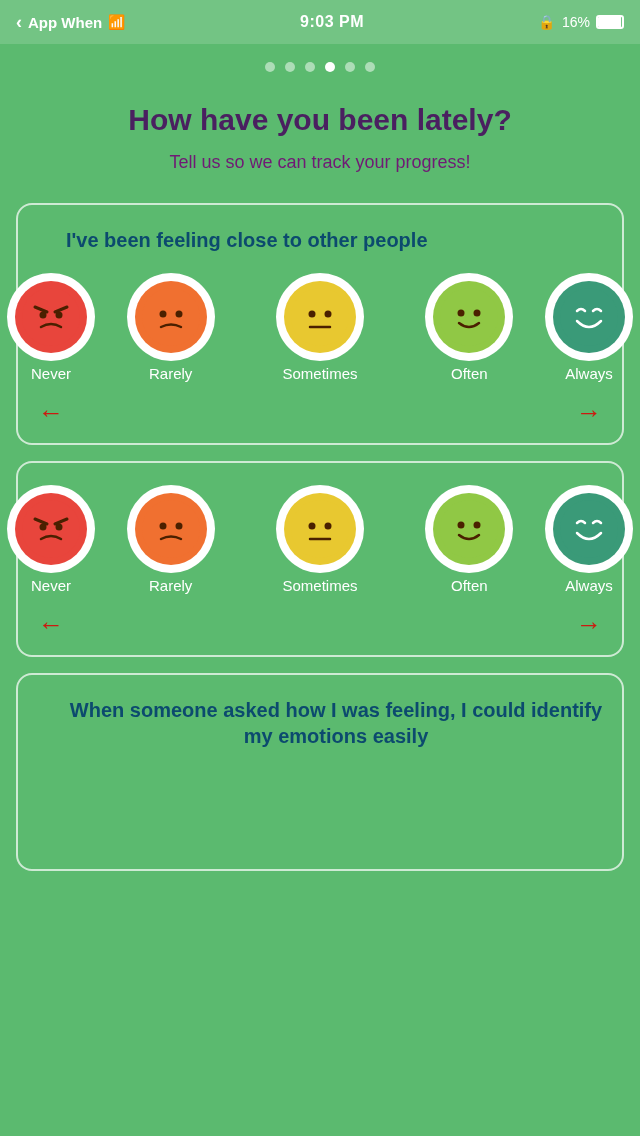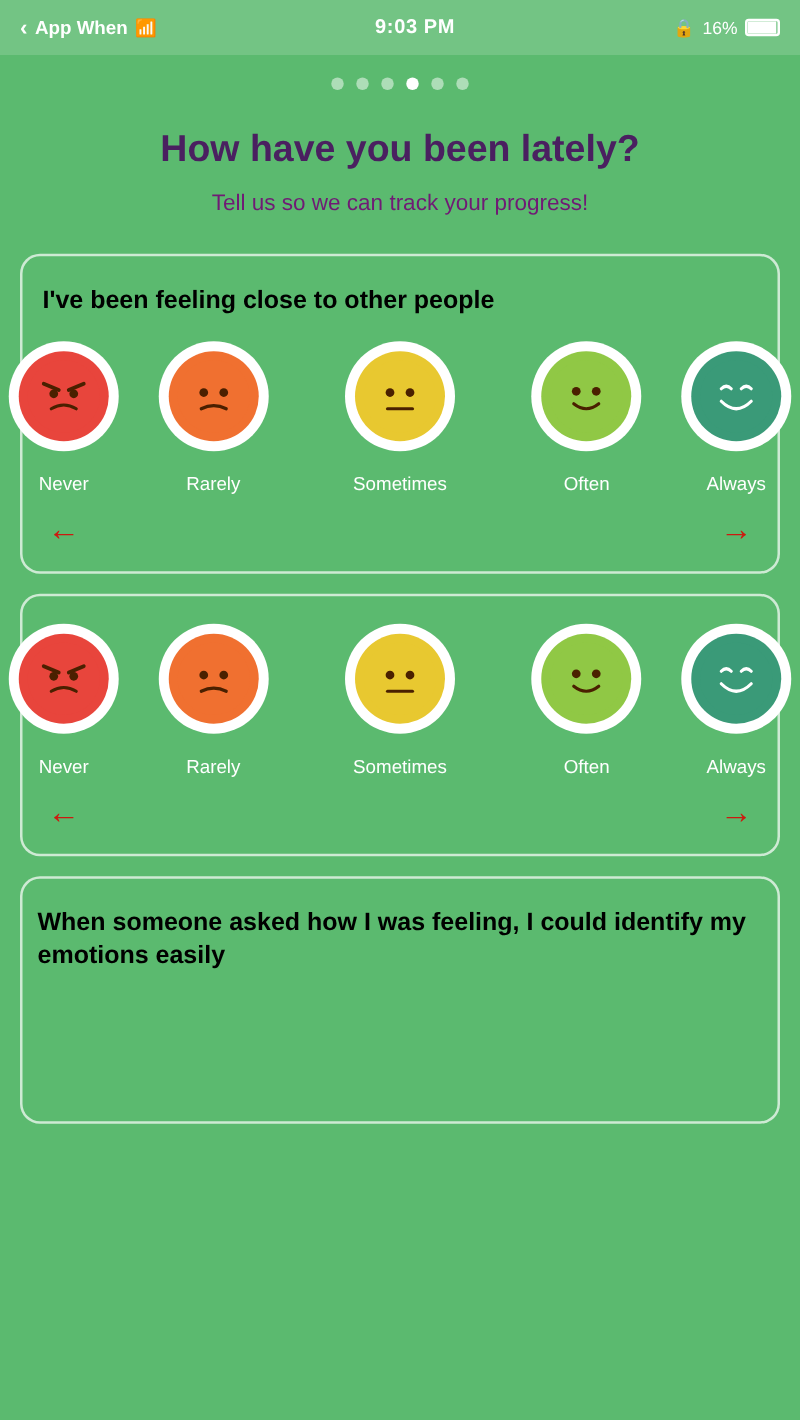--- a/index.html
+++ b/index.html
@@ -118,38 +118,39 @@
       background: #5bba6f;
       border: 2px solid rgba(255,255,255,0.7);
       border-radius: 16px;
       margin: 0 16px 16px;
       padding: 22px 16px 18px;
       position: relative;
     }
     .card-title {
       font-size: 20px;
       font-weight: 700;
-      color: #000000;
+      color: #0c4a6e;
       margin-bottom: 20px;
       line-height: 1.3;
+      margin-left: 32px;
     }
 
     
     .emoji-row {
       display: flex;
       justify-content: space-between;
       align-items: center;
       padding: 0 0 8px;
       position: relative;
     }
     .emoji-item {
       display: flex;
       flex-direction: column;
       align-items: center;
-      gap: 18px;
+      gap: 4px;
       flex: 1;
     }
     .emoji-circle {
       width: 88px;
       height: 88px;
       border-radius: 50%;
       background: #fff;
       display: flex;
       align-items: center;
       justify-content: center;
@@ -180,20 +181,21 @@
     .face-always { background: #3a9a78; }
 
     
     .card-partial {
       background: #5bba6f;
       border: 2px solid rgba(255,255,255,0.7);
       border-radius: 16px;
       margin: 0 16px;
       padding: 22px 12px 100px;
       position: relative;
+      text-align: center;
     }
 
     
     .red-arrow {
       display: inline-block;
       color: #cc1a10;
       font-size: 26px;
       font-weight: 900;
     }
     .arrows-row {

